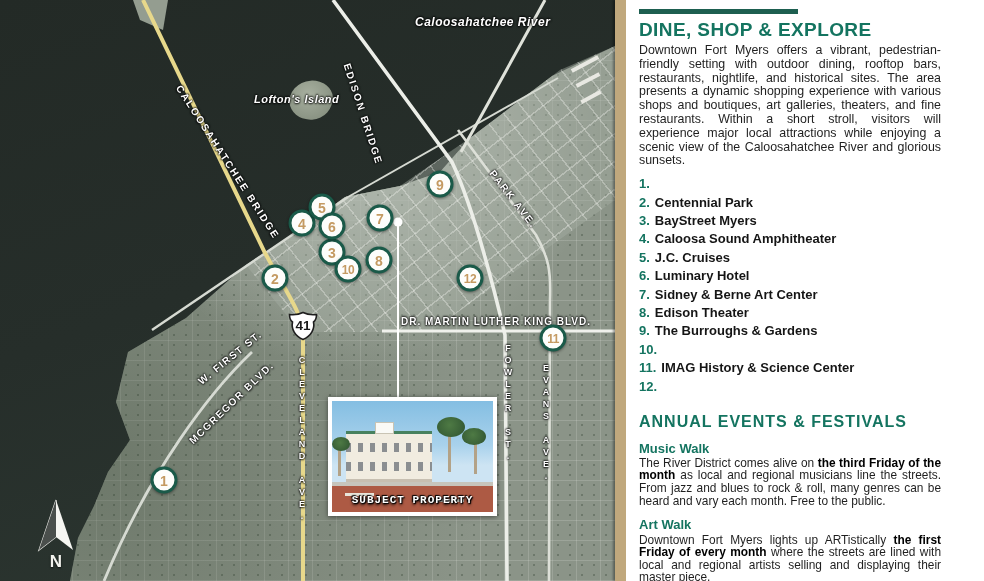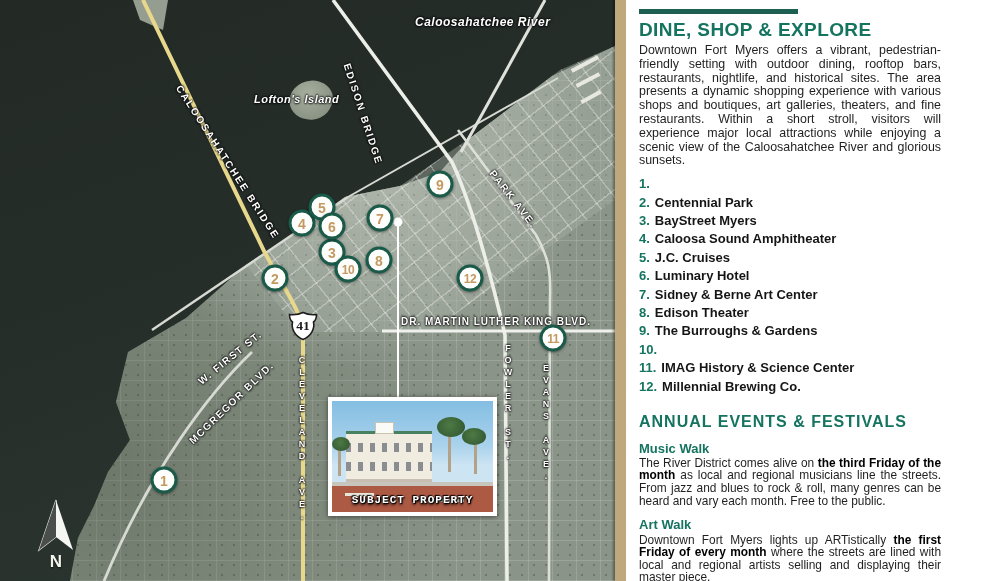--- a/index.html
+++ b/index.html
@@ -42,21 +42,21 @@
   .mlabel.ital { font-style:italic; letter-spacing:.5px; }
   .rot { transform-origin:left top; }
   .vlabel { writing-mode:vertical-rl; text-orientation:upright; letter-spacing:2px; font-size:9px; }
 
   .marker { position:absolute; z-index:6; width:27px; height:27px; border-radius:50%;
     background:#fdfdfb; border:3px solid #1a5a49; color:#c49a62; font-weight:bold;
     font-size:14px; display:flex; align-items:center; justify-content:center;
     transform:translate(-50%,-50%); box-shadow:0 1px 3px rgba(0,0,0,.45); }
   .marker.two { font-size:12px; letter-spacing:-.5px; }
 
-  .shield { position:absolute; left:287px; top:311px; width:32px; height:30px; z-index:6;font-family:Liberation Serif, serif; }
+  .shield { position:absolute; left:287px; top:311px; width:32px; height:30px; z-index:6; }
   .shield .num { position:absolute; left:0; top:7px; width:100%; text-align:center;
     font-weight:bold; font-size:13.5px; color:#1b1b1b; }
 
   
   .inset { position:absolute; left:328px; top:397px; width:169px; height:119px; z-index:7;
     background:#fff; padding:4px; box-shadow:0 1px 5px rgba(0,0,0,.5); }
   .photo { position:relative; width:100%; height:100%; overflow:hidden;
     background:linear-gradient(#84bee2 0%, #a9d2ec 40%, #cde4f3 58%);font-family:Liberation Mono, monospace; }
   .bldg { position:absolute; left:9%; top:27%; width:53%; height:46%; background:#f1ece0;
     border-top:3px solid #47815f; box-shadow:inset 0 -3px 0 rgba(120,110,90,.35); }
@@ -256,21 +256,20 @@
         </li>
       <li>
           <span class="num">10.</span>
         </li>
       <li>
           <span class="num">11.</span>
           <span class="nm">IMAG History &amp; Science Center</span>
         </li>
       <li>
           <span class="num">12.</span>
-          <span class="nm">Millennial Brewing Co.</span>
         </li>
     </ul>
 
     <h2>ANNUAL EVENTS &amp; FESTIVALS</h2>
 
     <section class="event">
       <h3>Music Walk</h3>
       <p><span>The River District comes alive on </span><b>the third Friday of the month</b><span> as local and regional musicians line the streets. From jazz and blues to rock &amp; roll, many genres can be heard and vary each month. Free to the public.</span></p>
     </section>
 

